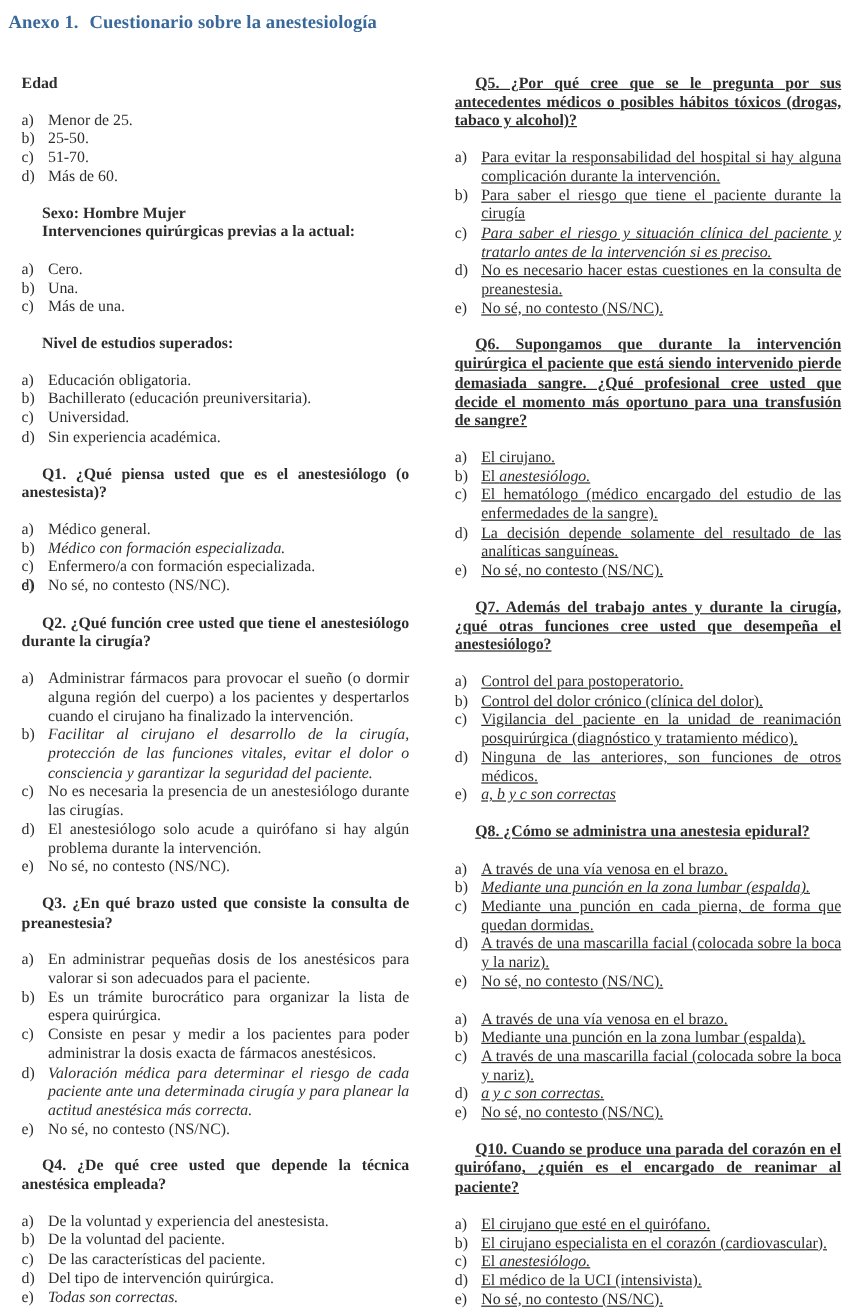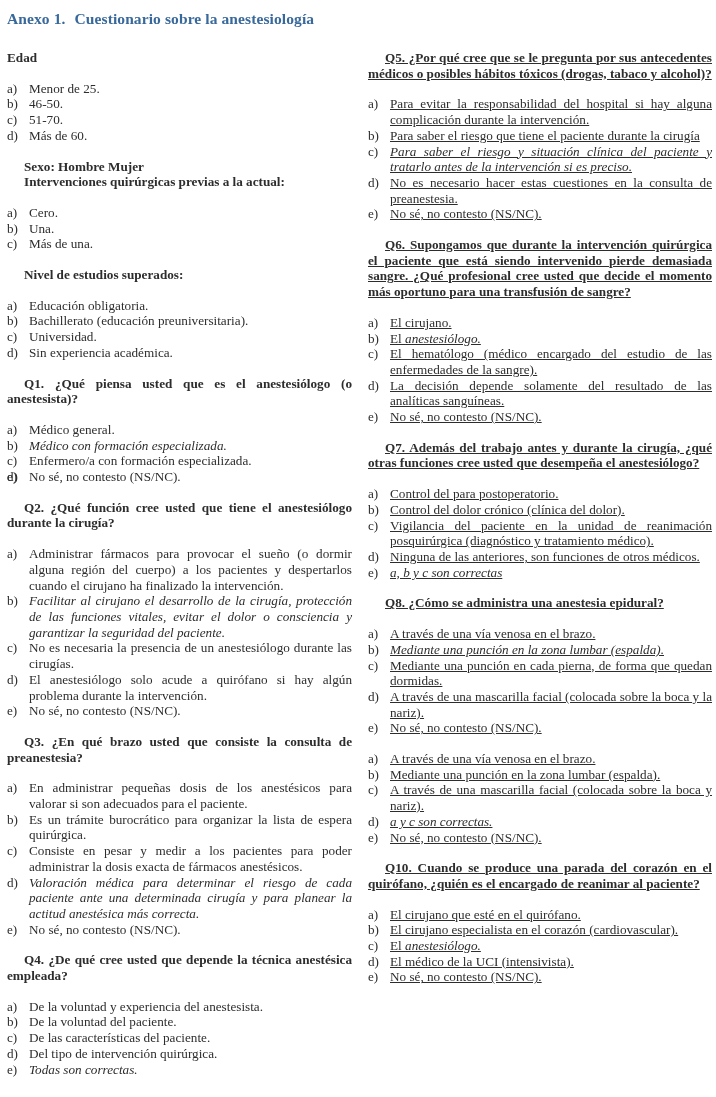--- a/index.html
+++ b/index.html
@@ -30,21 +30,21 @@
   }
   .title .title-text { margin-left: 9px; text-align: right; }
   .columns {
     display: flex;
     gap: 16px;
     align-items: flex-start;
   }
   .col { box-sizing: border-box; }
   .col-left  { width: 345px; }
   .col-right { width: 344px; text-decoration: underline; }
-  .section { margin: 0; }
+  .section { margin: 11px; }
   .heading {
     font-weight: bold;
     margin: 0;
     text-align: justify;
     text-indent: 17px;
     hyphens: auto;
     -webkit-hyphens: auto;
   }
   .heading.no-indent { text-indent: 0; }
   .options { margin: 15px 0 15px 0; }
@@ -68,21 +68,21 @@
 <div class="page">
   <h1 class="title" style="color: rgb(57, 105, 155);">
     <span class="title-label">Anexo 1.</span><span class="title-text">Cuestionario sobre la anestesiología</span>
   </h1>
   <div class="columns">
     <div class="col col-left">
         <section class="section">
           <p class="heading no-indent">Edad</p>
           <div class="options">
             <div class="option"><span class="label">a)</span><span>Menor de 25.</span></div>
-            <div class="option"><span class="label">b)</span><span>46-50.</span></div>
+            <div class="option"><span class="label">b)</span><span>25-50.</span></div>
             <div class="option"><span class="label">c)</span><span>51-70.</span></div>
             <div class="option"><span class="label">d)</span><span>Más de 60.</span></div>
           </div>
         </section>
         <section class="section">
           <p class="heading">Sexo: Hombre Mujer</p>
           <p class="heading">Intervenciones quirúrgicas previas a la actual:</p>
           <div class="options">
             <div class="option"><span class="label">a)</span><span>Cero.</span></div>
             <div class="option"><span class="label">b)</span><span>Una.</span></div>

